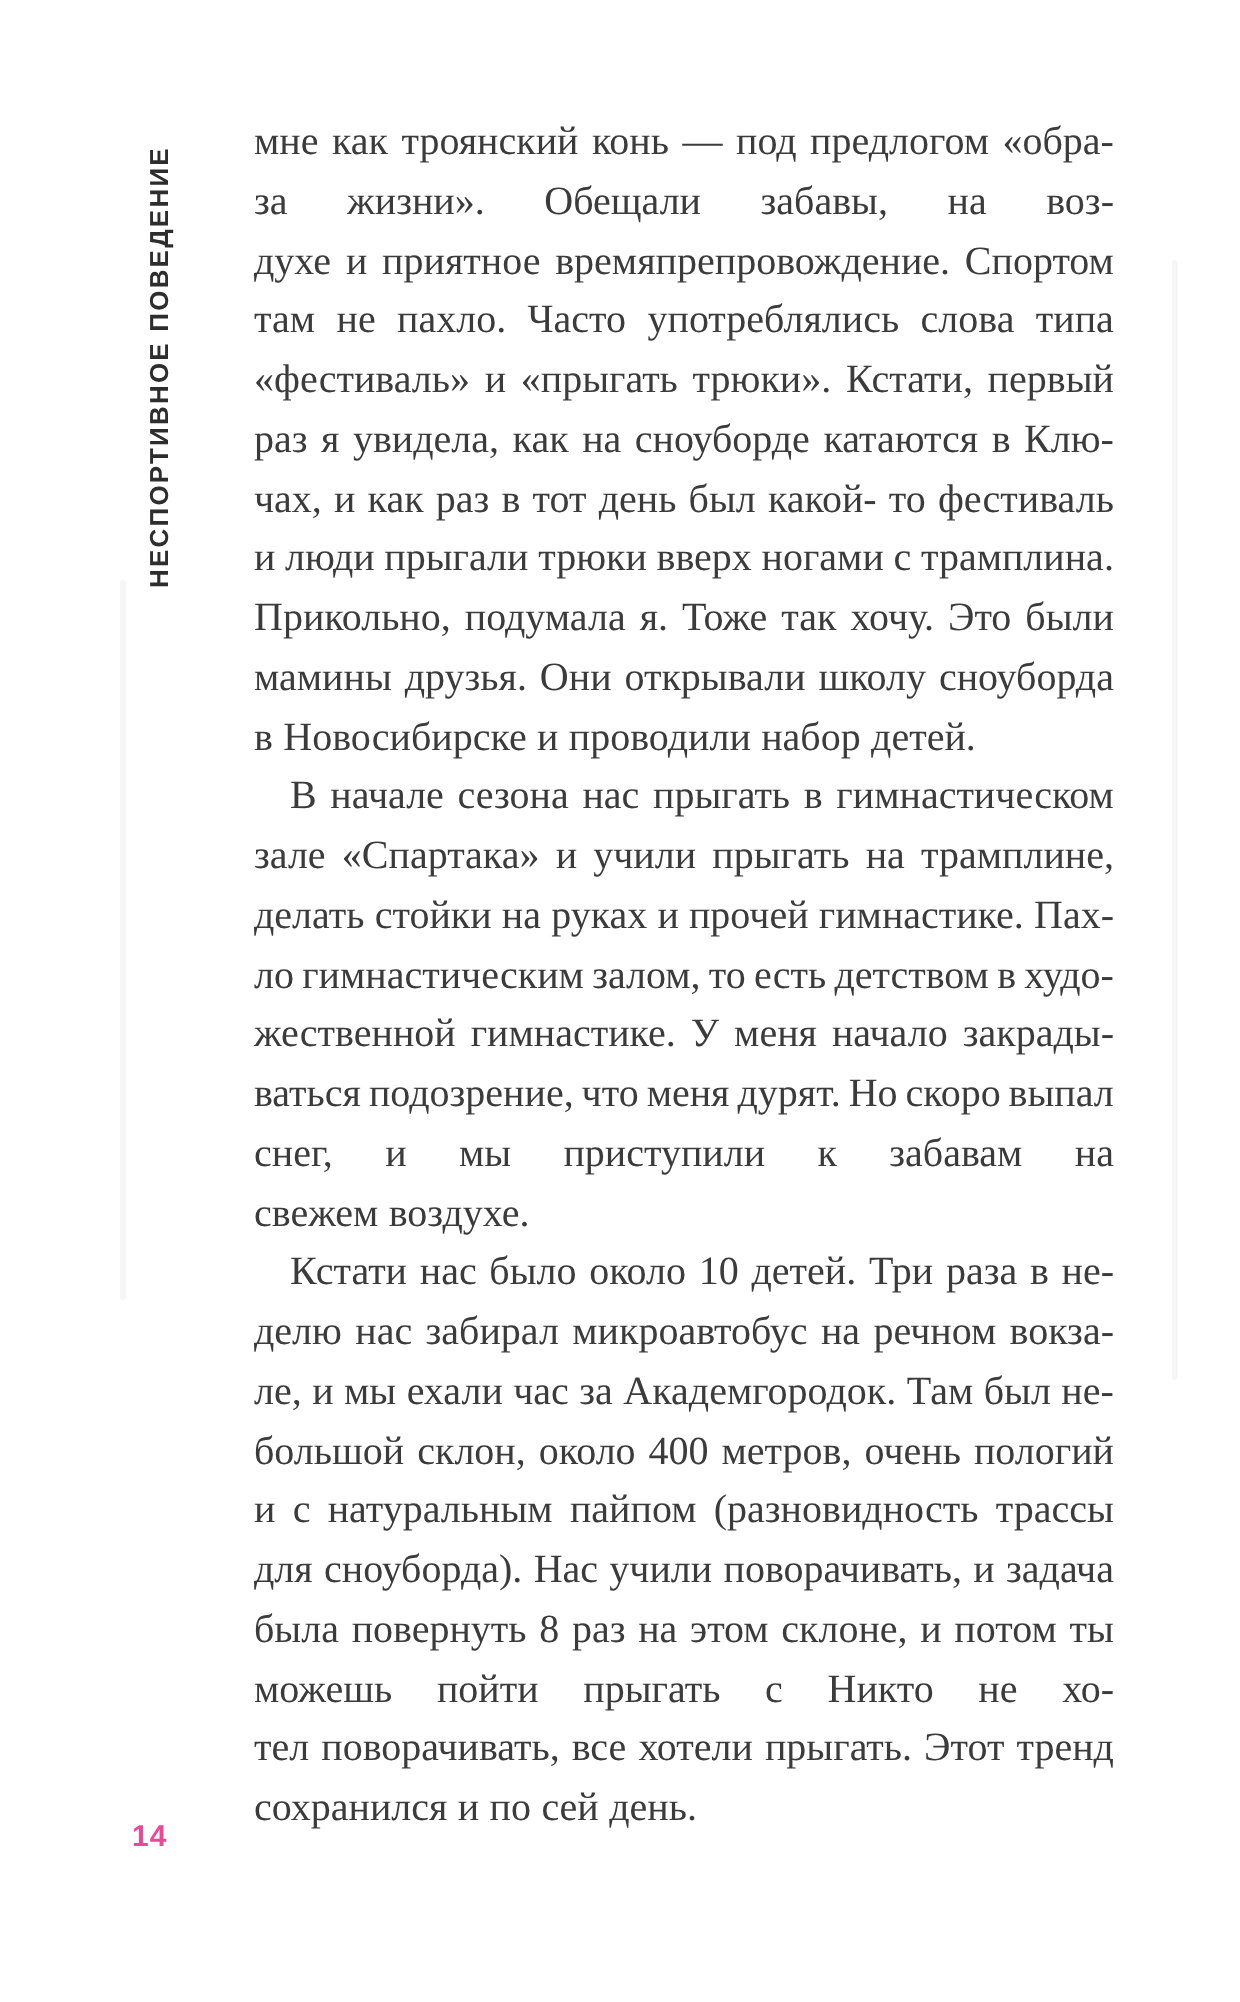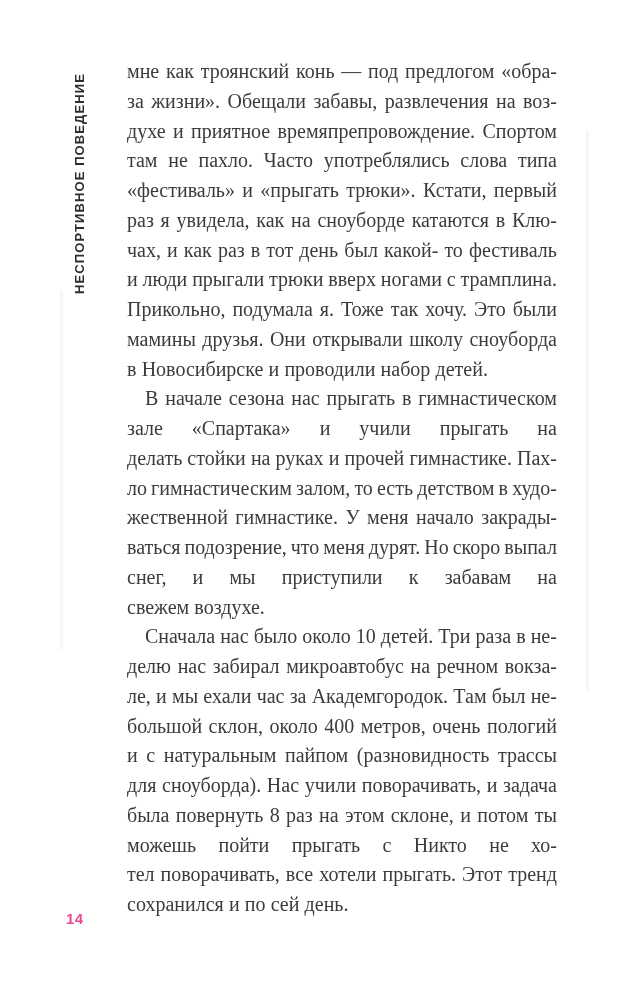--- a/index.html
+++ b/index.html
@@ -89,21 +89,20 @@
         <span>—</span>
         <span>под</span>
         <span>предлогом</span>
         <span>«обра-</span>
       </div>
       <div class="line">
         <span>за</span>
         <span>жизни».</span>
         <span>Обещали</span>
         <span>забавы,</span>
-        <span>развлечения</span>
         <span>на</span>
         <span>воз-</span>
       </div>
       <div class="line">
         <span>духе</span>
         <span>и</span>
         <span>приятное</span>
         <span>времяпрепровождение.</span>
         <span>Спортом</span>
       </div>
@@ -193,20 +192,21 @@
         <span>в</span>
         <span>гимнастическом</span>
       </div>
       <div class="line">
         <span>зале</span>
         <span>«Спартака»</span>
         <span>и</span>
         <span>учили</span>
         <span>прыгать</span>
         <span>на</span>
+        <span>трамплине,</span>
       </div>
       <div class="line">
         <span>делать</span>
         <span>стойки</span>
         <span>на</span>
         <span>руках</span>
         <span>и</span>
         <span>прочей</span>
         <span>гимнастике.</span>
         <span>Пах-</span>
@@ -246,21 +246,21 @@
         <span>приступили</span>
         <span>к</span>
         <span>забавам</span>
         <span>на</span>
       </div>
       <div class="line last">
         <span>свежем</span>
         <span>воздухе.</span>
       </div>
       <div class="line indent">
-        <span>Сначала</span>
+        <span>Кстати</span>
         <span>нас</span>
         <span>было</span>
         <span>около</span>
         <span>10</span>
         <span>детей.</span>
         <span>Три</span>
         <span>раза</span>
         <span>в</span>
         <span>не-</span>
       </div>

